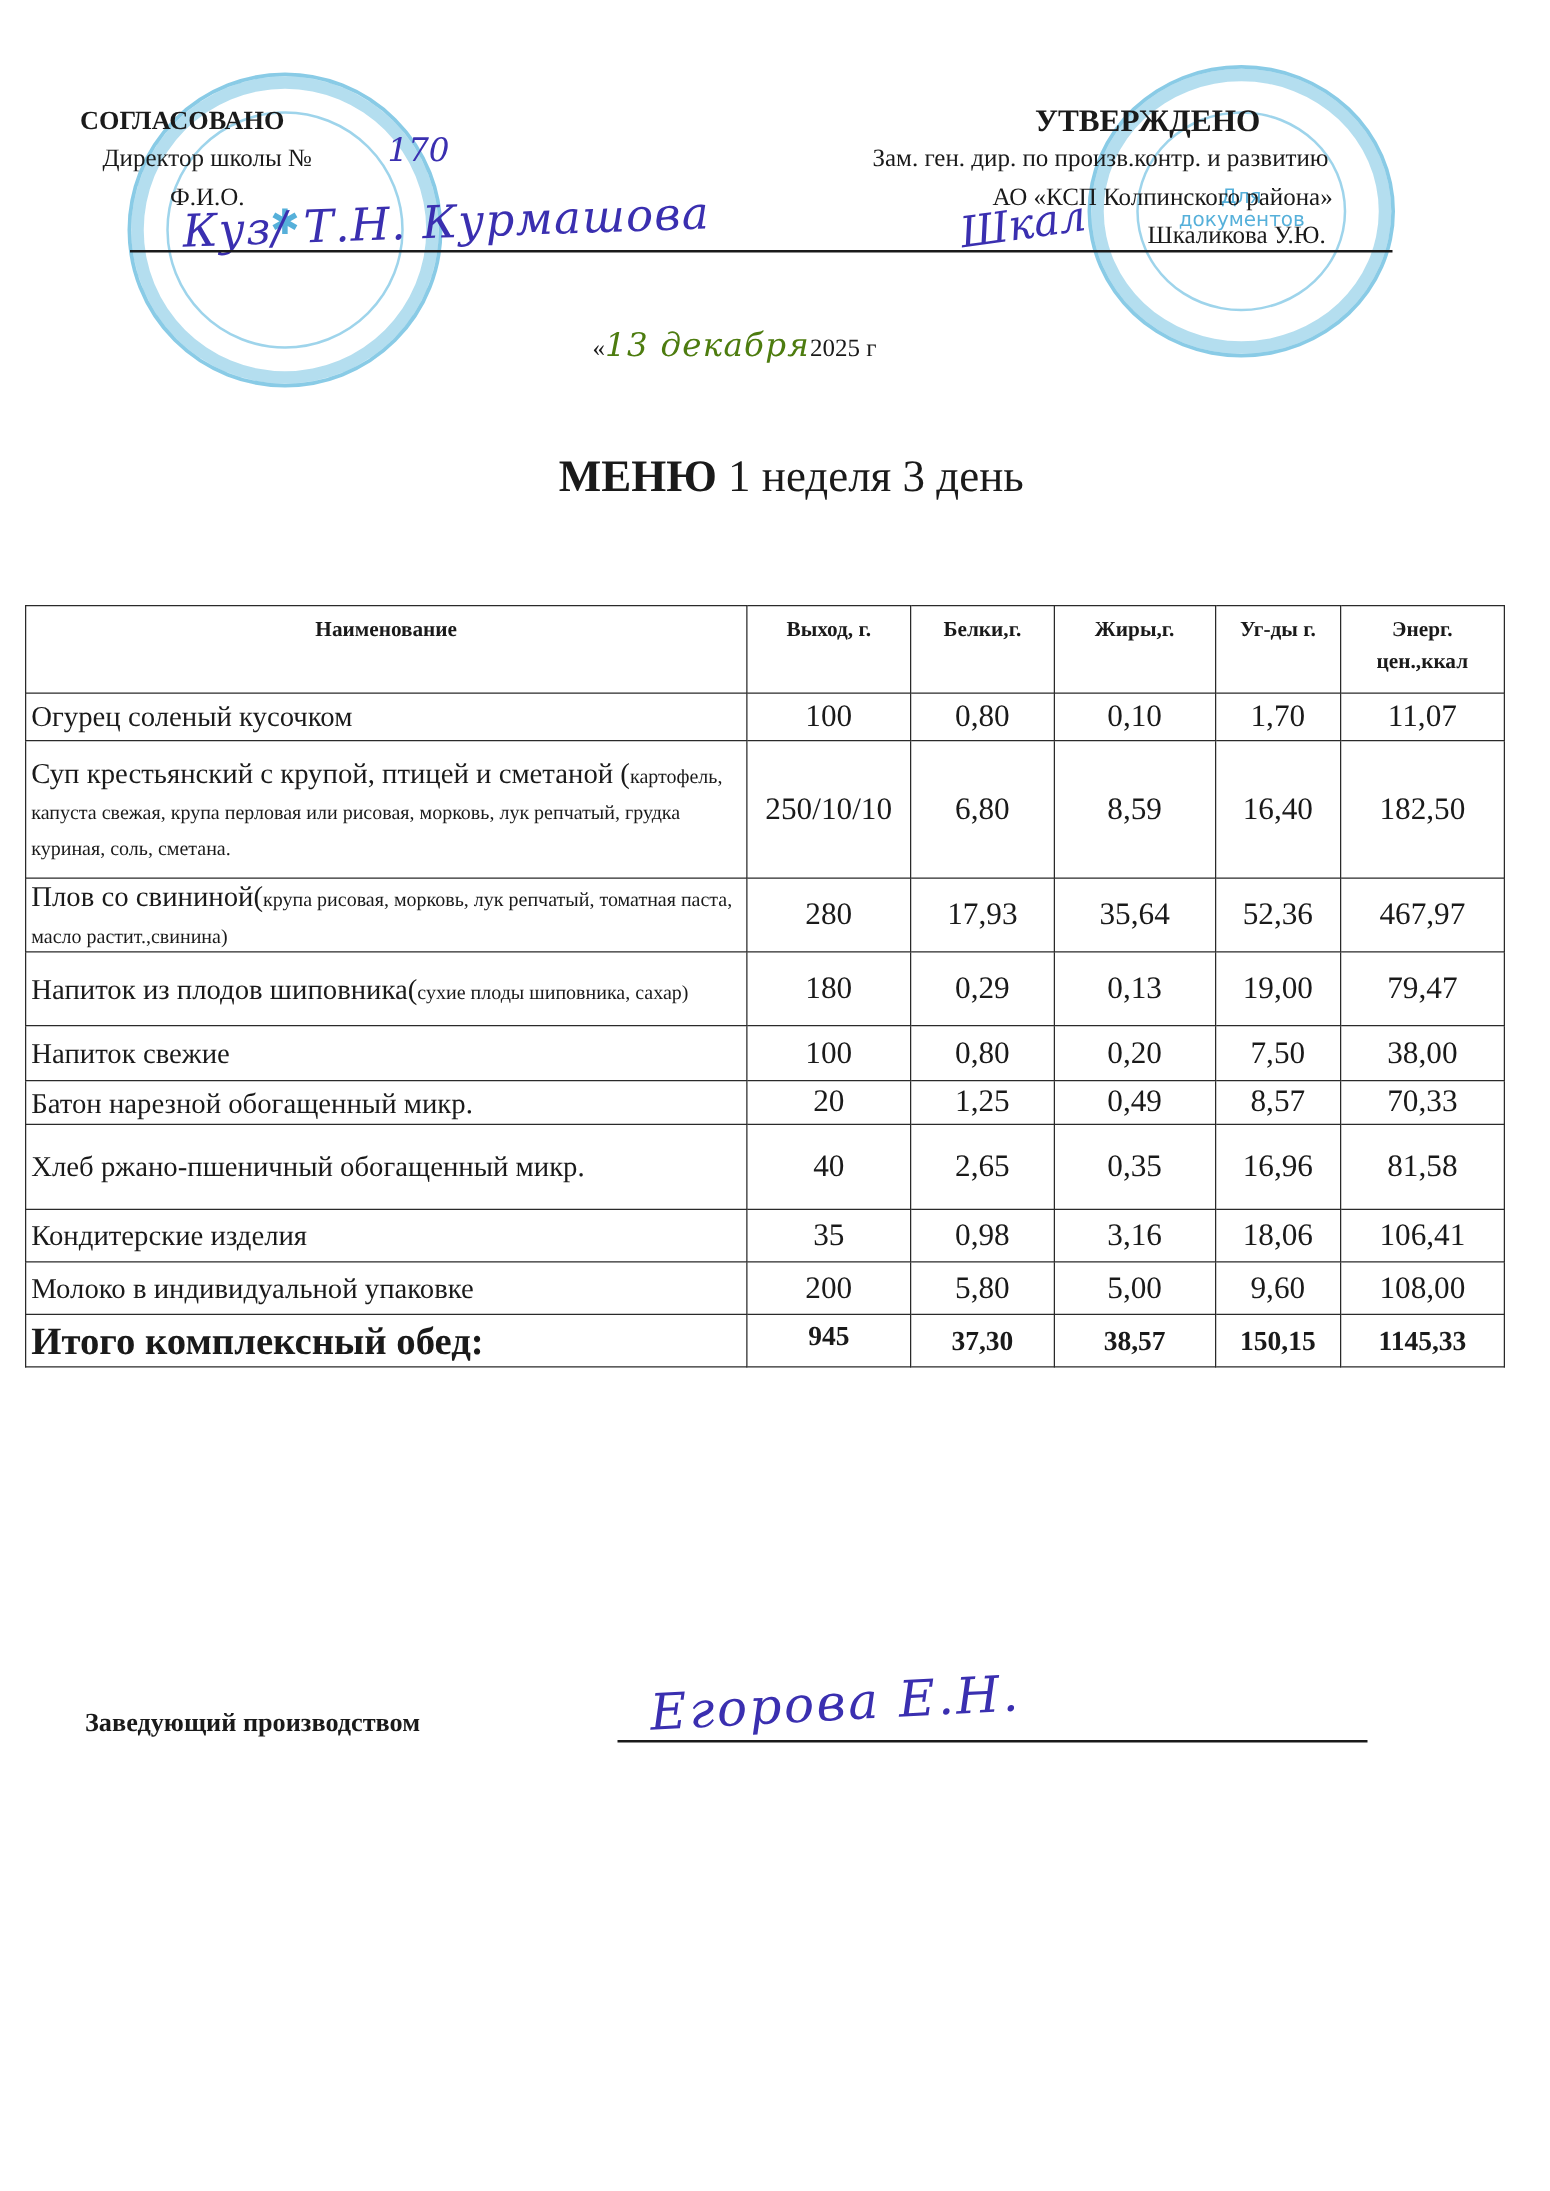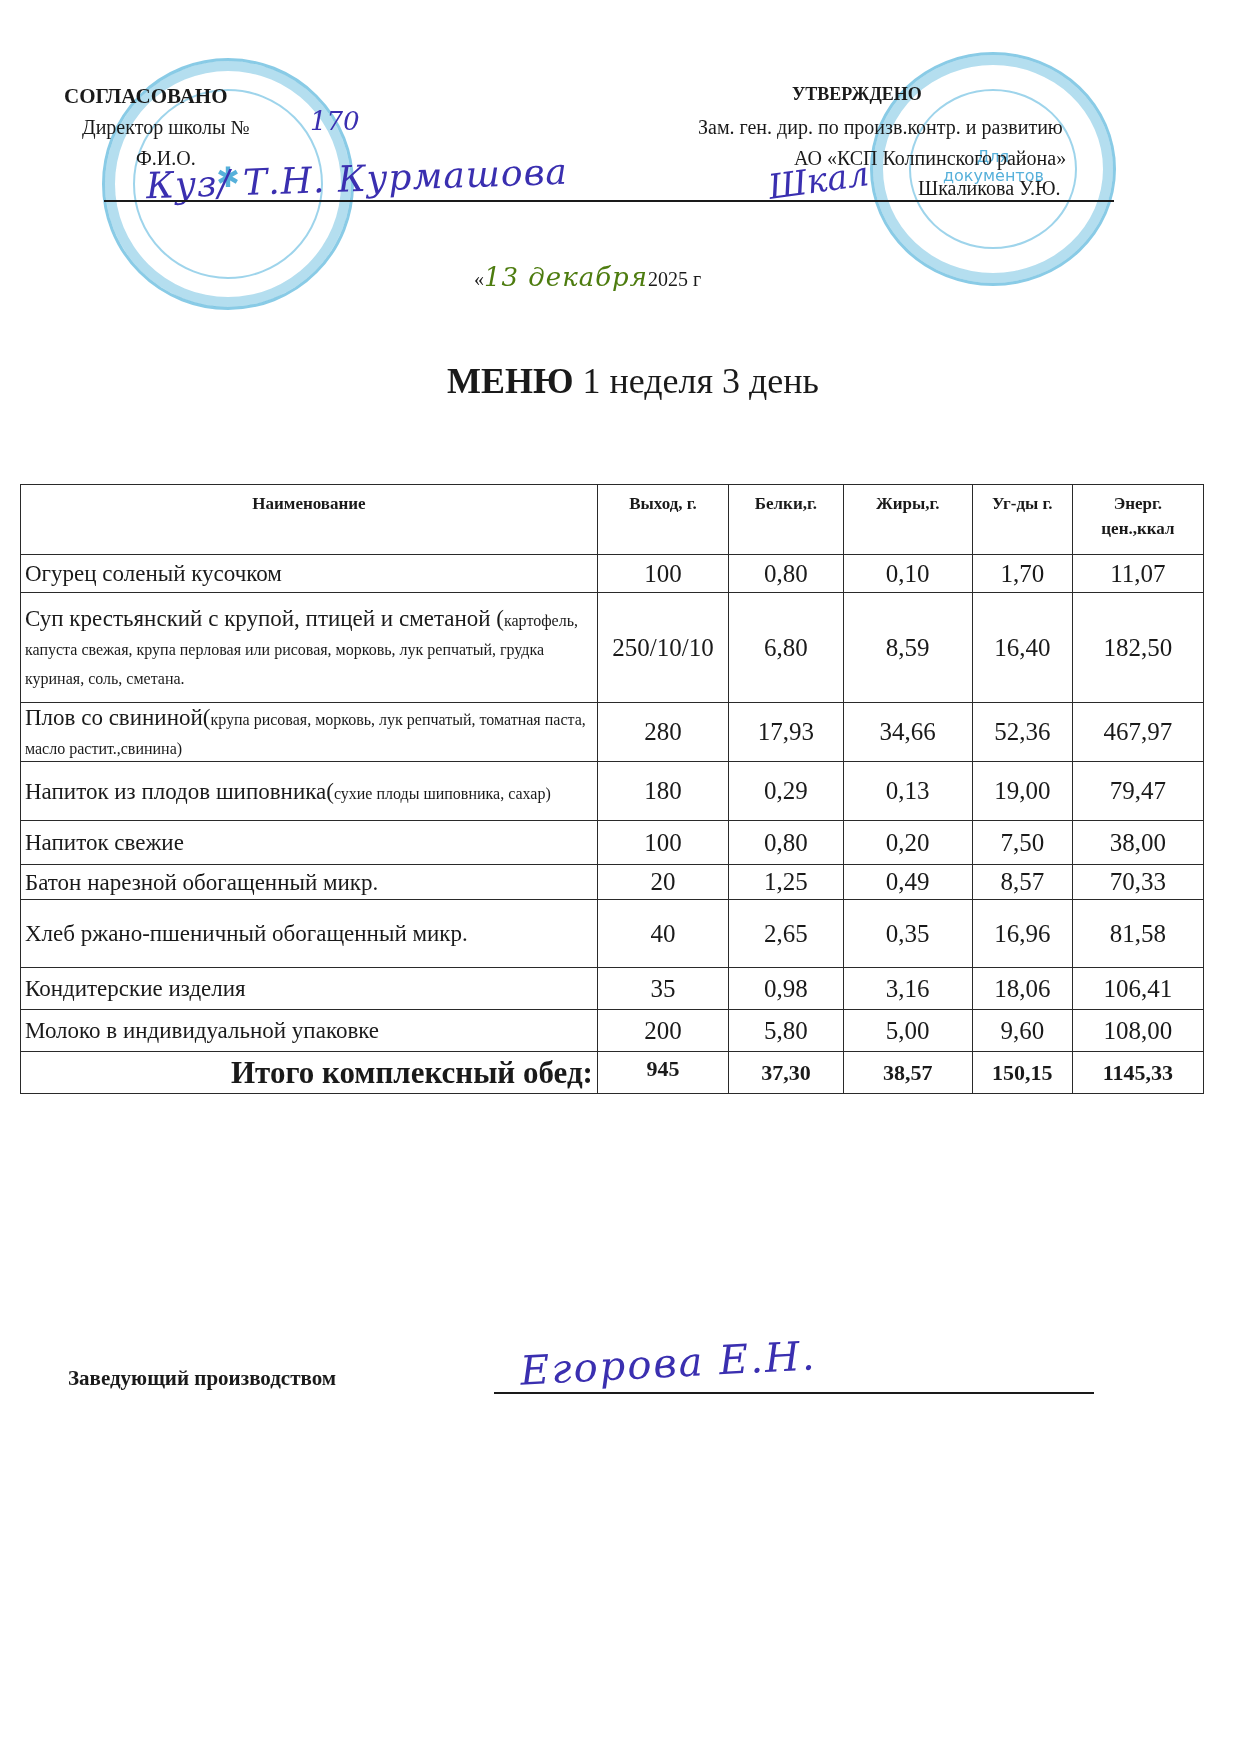--- a/index.html
+++ b/index.html
@@ -6,21 +6,21 @@
   body {
     width: 1240px; height: 1753px; position: relative; overflow: hidden;
     font-family: "Liberation Serif", "DejaVu Serif", serif; color: #1a1a1a;
   }
   .abs { position: absolute; }
 
   
   .approve-left-title { left: 64px; top: 84px; font-size: 21px; font-weight: bold; }
   .approve-left-line1 { left: 82px; top: 116px; font-size: 20px; }
   .approve-left-line2 { left: 136px; top: 147px; font-size: 20px; }
-  .approve-right-title { left: 792px; top: 84px; font-size: 18px; font-weight: bold; }
+  .approve-right-title { left: 828px; top: 84px; font-size: 25px; font-weight: bold; }
   .approve-right-line1 { left: 698px; top: 116px; font-size: 20px; }
   .approve-right-line2 { left: 794px; top: 147px; font-size: 20px; }
   .approve-right-line3 { left: 918px; top: 177px; font-size: 20px; }
   .sign-line { left: 104px; top: 200px; width: 1010px; height: 2px; background: #1a1a1a; }
   .date-line { left: 474px; top: 262px; font-size: 20px; }
   .date-hand { color: #4d7c0f; font-family: "DejaVu Serif", serif; font-style: italic; font-size: 26px; letter-spacing: 1px; }
 
   .handwrite { color: #3a2fb0; font-family: "DejaVu Serif", serif; font-style: italic; }
   .school-num { left: 310px; top: 106px; font-size: 26px; }
   .sig-left { left: 146px; top: 158px; font-size: 36px; transform: rotate(-2deg); letter-spacing: 1px; }
@@ -44,21 +44,21 @@
     position: absolute; left: 20px; top: 484px; width: 1184px;
     border-collapse: collapse; font-family: "Liberation Serif", serif;
   }
   table.menu td, table.menu th { border: 1.5px solid #2a2a2a; padding: 0 4px; }
   table.menu th { font-weight: bold; font-size: 17px; vertical-align: top; text-align: center; padding-top: 6px; line-height: 25px; height: 63px; }
   .c1 { width: 554px; } .c2 { width: 126px; } .c3 { width: 110px; } .c4 { width: 124px; } .c5 { width: 96px; } .c6 { width: 126px; }
   td.section { text-align: center; font-size: 27px; font-weight: bold; text-decoration: underline; height: 38px; border-left: 1.5px solid #2a2a2a; }
   td.name { font-size: 23px; line-height: 29px; text-align: left; padding-left: 8px; }
   td.name .small { font-size: 16px; line-height: 22px; }
   td.num { font-size: 25px; text-align: center; }
-  tr.total td.name { font-size: 31px; font-weight: bold; text-align: right; }
+  tr.total td.name { font-size: 31px; font-weight: bold; text-align: left; }
   tr.total td.num { font-weight: bold; font-size: 22px; }
   tr.total td.num.first { vertical-align: top; padding-top: 4px; }
 
   
   .footer-label { left: 68px; top: 1366px; font-size: 21px; font-weight: bold; }
   .footer-line { left: 494px; top: 1392px; width: 600px; height: 2px; background: #1a1a1a; }
   .footer-sig { left: 520px; top: 1340px; font-size: 40px; transform: rotate(-3deg); letter-spacing: 2px; }
 </style>
 </head>
 <body>
@@ -130,21 +130,21 @@
       <td class="num">6,80</td>
       <td class="num">8,59</td>
       <td class="num">16,40</td>
       <td class="num">182,50</td>
     </tr>
 
     <tr style="height:58px;">
       <td class="name"><span>Плов со свининой(</span><span class="small">крупа рисовая, морковь, лук репчатый, томатная паста, масло растит.,свинина)</span></td>
       <td class="num">280</td>
       <td class="num">17,93</td>
-      <td class="num">34,66</td>
+      <td class="num">35,64</td>
       <td class="num">52,36</td>
       <td class="num">467,97</td>
     </tr>
 
     <tr style="height:59px;">
       <td class="name"><span>Напиток из плодов шиповника(</span><span class="small">сухие плоды шиповника, сахар)</span></td>
       <td class="num">180</td>
       <td class="num">0,29</td>
       <td class="num">0,13</td>
       <td class="num">19,00</td>

